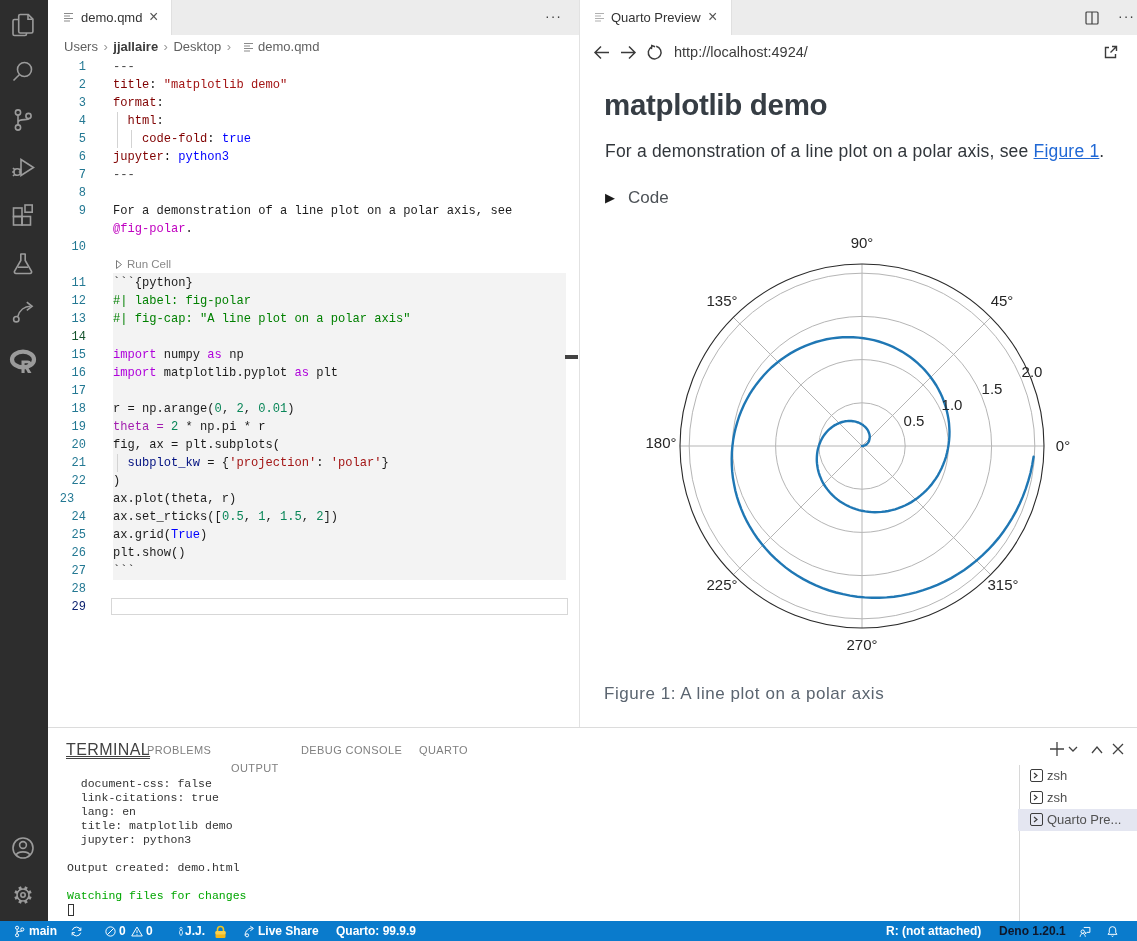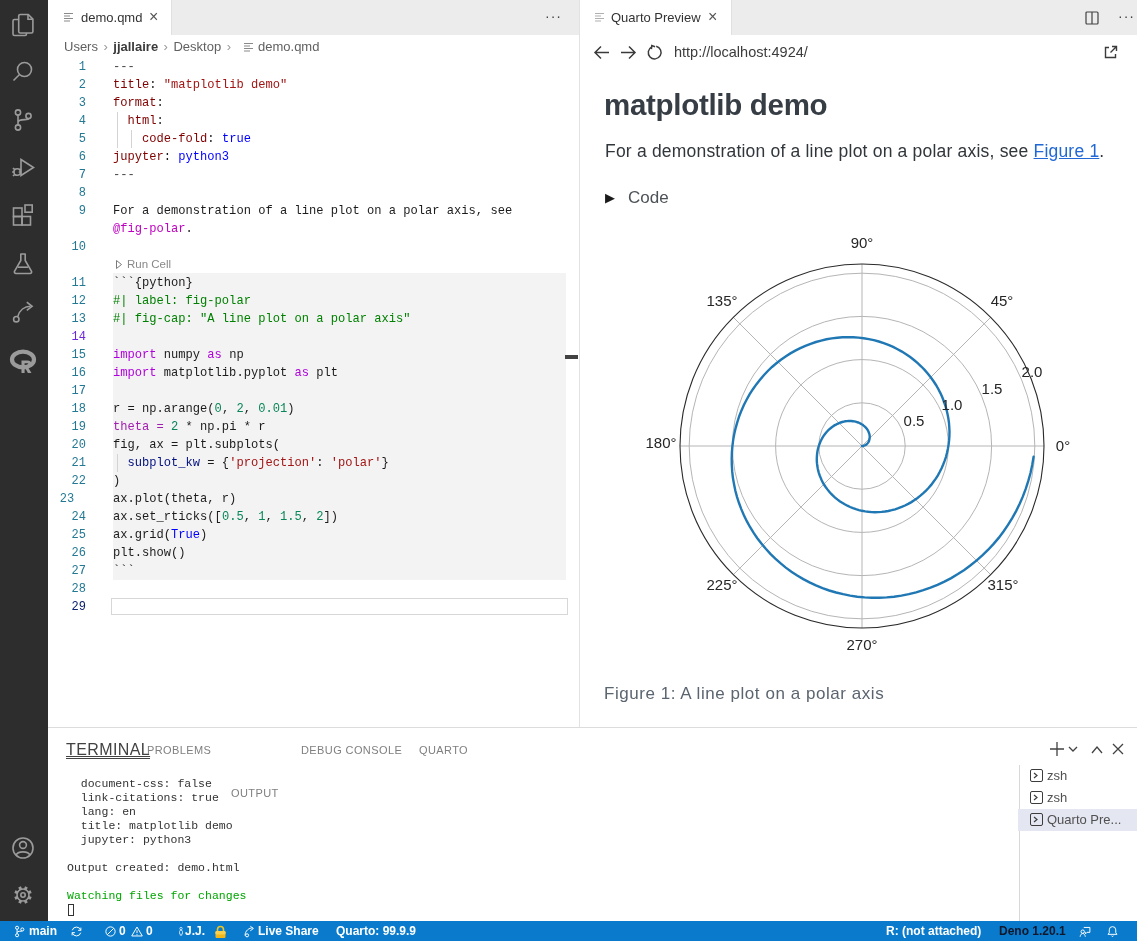--- a/index.html
+++ b/index.html
@@ -109,21 +109,21 @@
     <div style="position:absolute;left:48px;top:202px;width:38px;height:18px;line-height:18px;text-align:right;color:#237893;font-size:12px">9</div>
     <div style="position:absolute;left:113px;top:202px;height:18px;line-height:18px;white-space:pre"><span style="color:#1b1b1b">For&nbsp;a&nbsp;demonstration&nbsp;of&nbsp;a&nbsp;line&nbsp;plot&nbsp;on&nbsp;a&nbsp;polar&nbsp;axis,&nbsp;see</span></div>
     <div style="position:absolute;left:113px;top:220px;height:18px;line-height:18px;white-space:pre"><span style="color:#c000c0">@fig-polar</span><span style="color:#1b1b1b">.</span></div>
     <div style="position:absolute;left:48px;top:238px;width:38px;height:18px;line-height:18px;text-align:right;color:#237893;font-size:12px">10</div>
     <div style="position:absolute;left:48px;top:274px;width:38px;height:18px;line-height:18px;text-align:right;color:#237893;font-size:12px">11</div>
     <div style="position:absolute;left:113px;top:274px;height:18px;line-height:18px;white-space:pre"><span style="color:#1b1b1b">```{python}</span></div>
     <div style="position:absolute;left:48px;top:292px;width:38px;height:18px;line-height:18px;text-align:right;color:#237893;font-size:12px">12</div>
     <div style="position:absolute;left:113px;top:292px;height:18px;line-height:18px;white-space:pre"><span style="color:#008000">#|&nbsp;label:&nbsp;fig-polar</span></div>
     <div style="position:absolute;left:48px;top:310px;width:38px;height:18px;line-height:18px;text-align:right;color:#237893;font-size:12px">13</div>
     <div style="position:absolute;left:113px;top:310px;height:18px;line-height:18px;white-space:pre"><span style="color:#008000">#|&nbsp;fig-cap:&nbsp;"A&nbsp;line&nbsp;plot&nbsp;on&nbsp;a&nbsp;polar&nbsp;axis"</span></div>
-    <div style="position:absolute;left:48px;top:328px;width:38px;height:18px;line-height:18px;text-align:right;color:#6d28d9;font-size:12px">14</div>
+    <div style="position:absolute;left:48px;top:328px;width:38px;height:18px;line-height:18px;text-align:right;color:#14532d;font-size:12px">14</div>
     <div style="position:absolute;left:48px;top:346px;width:38px;height:18px;line-height:18px;text-align:right;color:#237893;font-size:12px">15</div>
     <div style="position:absolute;left:113px;top:346px;height:18px;line-height:18px;white-space:pre"><span style="color:#af00db">import</span><span style="color:#1b1b1b">&nbsp;numpy&nbsp;</span><span style="color:#af00db">as</span><span style="color:#1b1b1b">&nbsp;np</span></div>
     <div style="position:absolute;left:48px;top:364px;width:38px;height:18px;line-height:18px;text-align:right;color:#237893;font-size:12px">16</div>
     <div style="position:absolute;left:113px;top:364px;height:18px;line-height:18px;white-space:pre"><span style="color:#af00db">import</span><span style="color:#1b1b1b">&nbsp;matplotlib.pyplot&nbsp;</span><span style="color:#af00db">as</span><span style="color:#1b1b1b">&nbsp;plt</span></div>
     <div style="position:absolute;left:48px;top:382px;width:38px;height:18px;line-height:18px;text-align:right;color:#237893;font-size:12px">17</div>
     <div style="position:absolute;left:48px;top:400px;width:38px;height:18px;line-height:18px;text-align:right;color:#237893;font-size:12px">18</div>
     <div style="position:absolute;left:113px;top:400px;height:18px;line-height:18px;white-space:pre"><span style="color:#1b1b1b">r&nbsp;=&nbsp;np.arange(</span><span style="color:#098658">0</span><span style="color:#1b1b1b">,&nbsp;</span><span style="color:#098658">2</span><span style="color:#1b1b1b">,&nbsp;</span><span style="color:#098658">0.01</span><span style="color:#1b1b1b">)</span></div>
     <div style="position:absolute;left:48px;top:418px;width:38px;height:18px;line-height:18px;text-align:right;color:#237893;font-size:12px">19</div>
     <div style="position:absolute;left:113px;top:418px;height:18px;line-height:18px;white-space:pre"><span style="color:#a21caf">theta&nbsp;=&nbsp;</span><span style="color:#098658">2</span><span style="color:#1b1b1b">&nbsp;*&nbsp;np.pi&nbsp;*&nbsp;r</span></div>
     <div style="position:absolute;left:48px;top:436px;width:38px;height:18px;line-height:18px;text-align:right;color:#237893;font-size:12px">20</div>
@@ -198,21 +198,21 @@
     <text x="334" y="198" text-anchor="middle" font-size="15" fill="#262626">0.5</text>
     <text x="372" y="182" text-anchor="middle" font-size="15" fill="#262626">1.0</text>
     <text x="412" y="166" text-anchor="middle" font-size="15" fill="#262626">1.5</text>
     <text x="452" y="149" text-anchor="middle" font-size="15" fill="#262626">2.0</text>
 </svg>
 <div style="position:absolute;left:604px;top:684px;font-size:17px;letter-spacing:0.55px;color:#5b6570">Figure 1: A line plot on a polar axis</div>
 
 <div style="position:absolute;left:48px;top:727px;width:1089px;height:1px;background:#dcdcdc"></div>
 <div style="position:absolute;left:66px;top:741px;height:18px;line-height:18px;font-size:16px;letter-spacing:0.4px;color:#424242;border-bottom:1.4px solid #424242;text-decoration:underline;">TERMINAL</div>
 <div style="position:absolute;left:147px;top:741px;height:18px;line-height:18px;font-size:11px;letter-spacing:0.4px;color:#7f7f7f;">PROBLEMS</div>
-<div style="position:absolute;left:231px;top:784px;height:18px;line-height:18px;font-size:11px;letter-spacing:0.4px;color:#7f7f7f;">OUTPUT</div>
+<div style="position:absolute;left:231px;top:759px;height:18px;line-height:18px;font-size:11px;letter-spacing:0.4px;color:#7f7f7f;">OUTPUT</div>
 <div style="position:absolute;left:301px;top:741px;height:18px;line-height:18px;font-size:11px;letter-spacing:0.4px;color:#7f7f7f;">DEBUG CONSOLE</div>
 <div style="position:absolute;left:419px;top:741px;height:18px;line-height:18px;font-size:11px;letter-spacing:0.4px;color:#7f7f7f;">QUARTO</div>
 <div class="mono">
     <div style="position:absolute;left:67px;top:777px;height:14px;line-height:14px;font-size:11.5px;color:#333;white-space:pre">&nbsp;&nbsp;document-css:&nbsp;false</div>
     <div style="position:absolute;left:67px;top:791px;height:14px;line-height:14px;font-size:11.5px;color:#333;white-space:pre">&nbsp;&nbsp;link-citations:&nbsp;true</div>
     <div style="position:absolute;left:67px;top:805px;height:14px;line-height:14px;font-size:11.5px;color:#333;white-space:pre">&nbsp;&nbsp;lang:&nbsp;en</div>
     <div style="position:absolute;left:67px;top:819px;height:14px;line-height:14px;font-size:11.5px;color:#333;white-space:pre">&nbsp;&nbsp;title:&nbsp;matplotlib&nbsp;demo</div>
     <div style="position:absolute;left:67px;top:833px;height:14px;line-height:14px;font-size:11.5px;color:#333;white-space:pre">&nbsp;&nbsp;jupyter:&nbsp;python3</div>
     <div style="position:absolute;left:67px;top:861px;height:14px;line-height:14px;font-size:11.5px;color:#333;white-space:pre">Output&nbsp;created:&nbsp;demo.html</div>
     <div style="position:absolute;left:67px;top:889px;height:14px;line-height:14px;font-size:11.5px;color:#00a600;white-space:pre">Watching&nbsp;files&nbsp;for&nbsp;changes</div>

